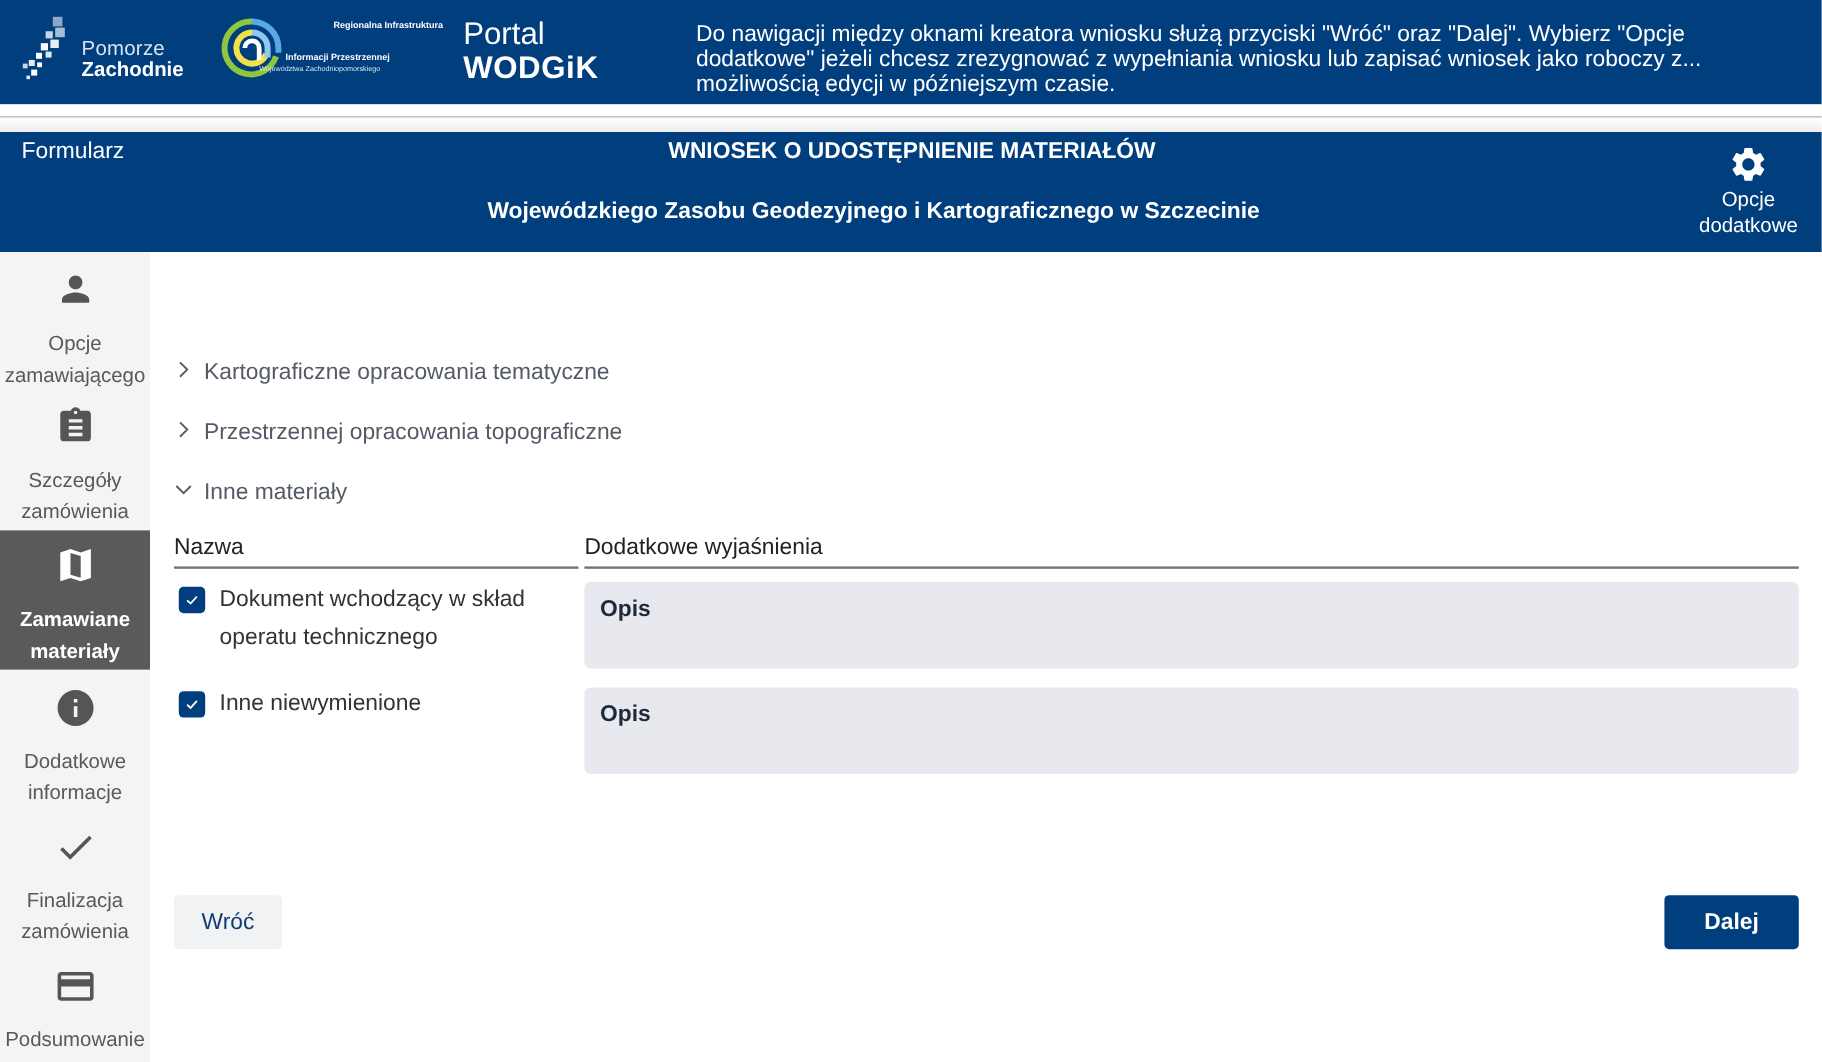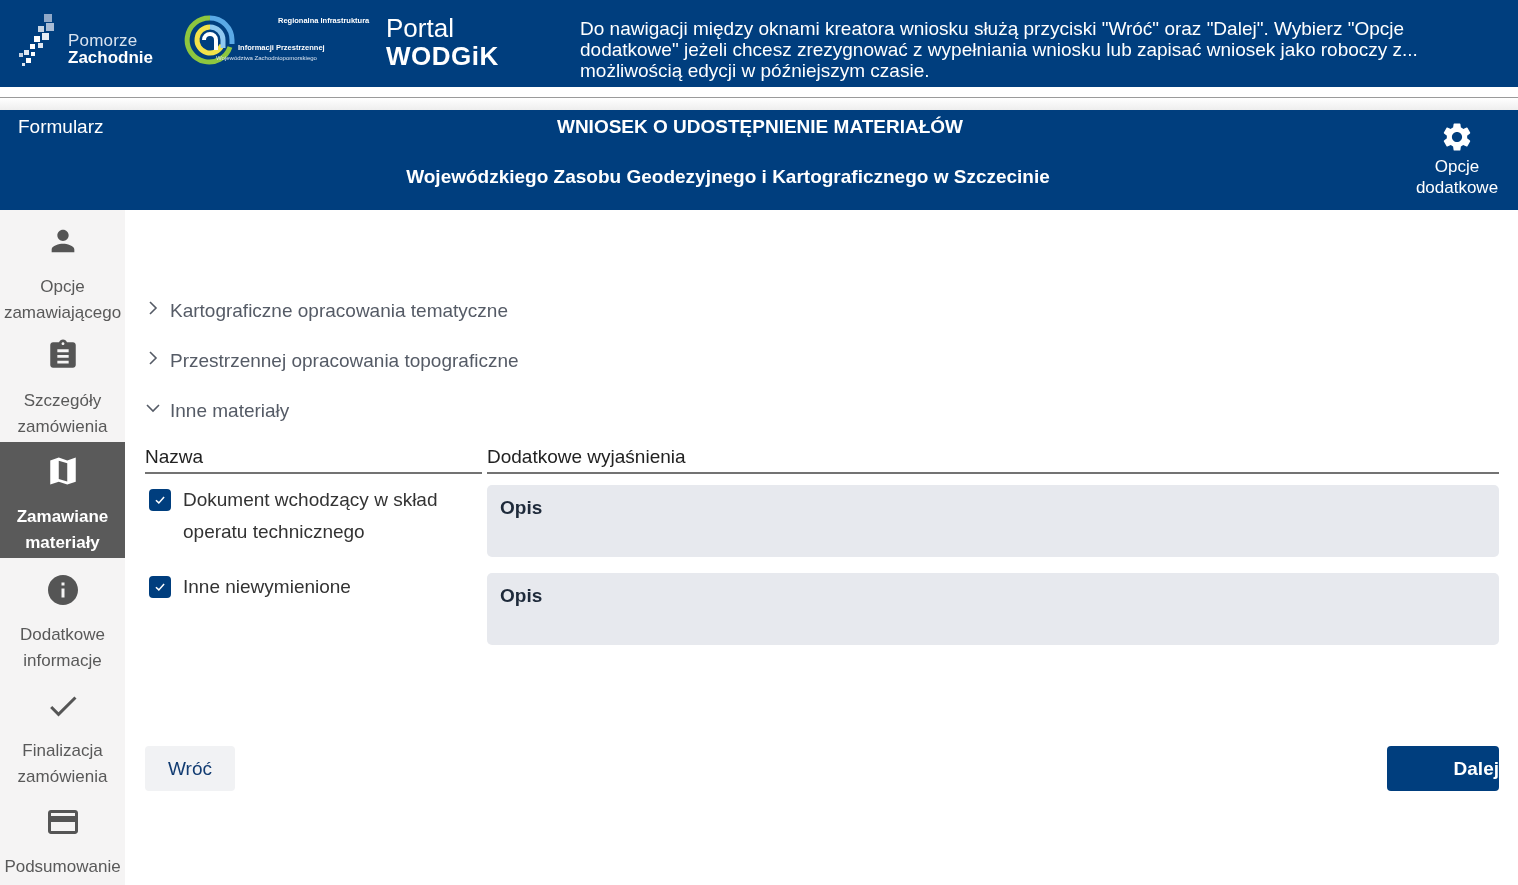--- a/index.html
+++ b/index.html
@@ -58,21 +58,21 @@
   .th-name { left: 20px; width: 337px; }
   .th-desc { left: 362px; width: 1012px; }
 
   .row-check { position: absolute; left: 24px; display: flex; align-items: flex-start; cursor: pointer; }
   .cb { width: 22px; height: 22px; border-radius: 4px; background: #003e7e; display: flex; align-items: center; justify-content: center; flex: none; margin-top: 3px; }
   .row-check .lbl { margin-left: 12px; font-size: 19px; line-height: 32px; color: #333; width: 290px; margin-top: -2px; }
 
   .desc-box { position: absolute; left: 362px; width: 1012px; height: 72px; background: #e7e9ee; border-radius: 5px; padding: 12px 13px; font-size: 19px; font-weight: bold; color: #1e2a3a; cursor: text; }
 
   .btn-back { position: absolute; left: 20px; top: 536px; width: 90px; height: 45px; background: #f1f2f4; border-radius: 4px; font-size: 19px; color: #123c72; text-align: center; line-height: 45px; cursor: pointer; }
-  .btn-next { position: absolute; left: 1262px; top: 536px; width: 112px; height: 45px; background: #003e7e; border-radius: 4px; font-size: 19px; font-weight: bold; color: #fff; text-align: right; line-height: 45px; cursor: pointer; }
+  .btn-next { position: absolute; left: 1262px; top: 536px; width: 112px; height: 45px; background: #003e7e; border-radius: 4px; font-size: 19px; font-weight: bold; color: #fff; text-align: center; line-height: 45px; cursor: pointer; }
 </style>
 </head>
 <body>
 
 <div class="top-banner">
   <div class="logo-pz">
     <svg class="mark" viewBox="0 0 50 56">
       <rect x="28" y="2" width="8" height="8" fill="#8fa8c8"></rect>
       <rect x="30" y="11" width="8" height="8" fill="#a8bcd6"></rect>
       <rect x="22" y="14" width="6" height="6" fill="#c7d4e4"></rect>

